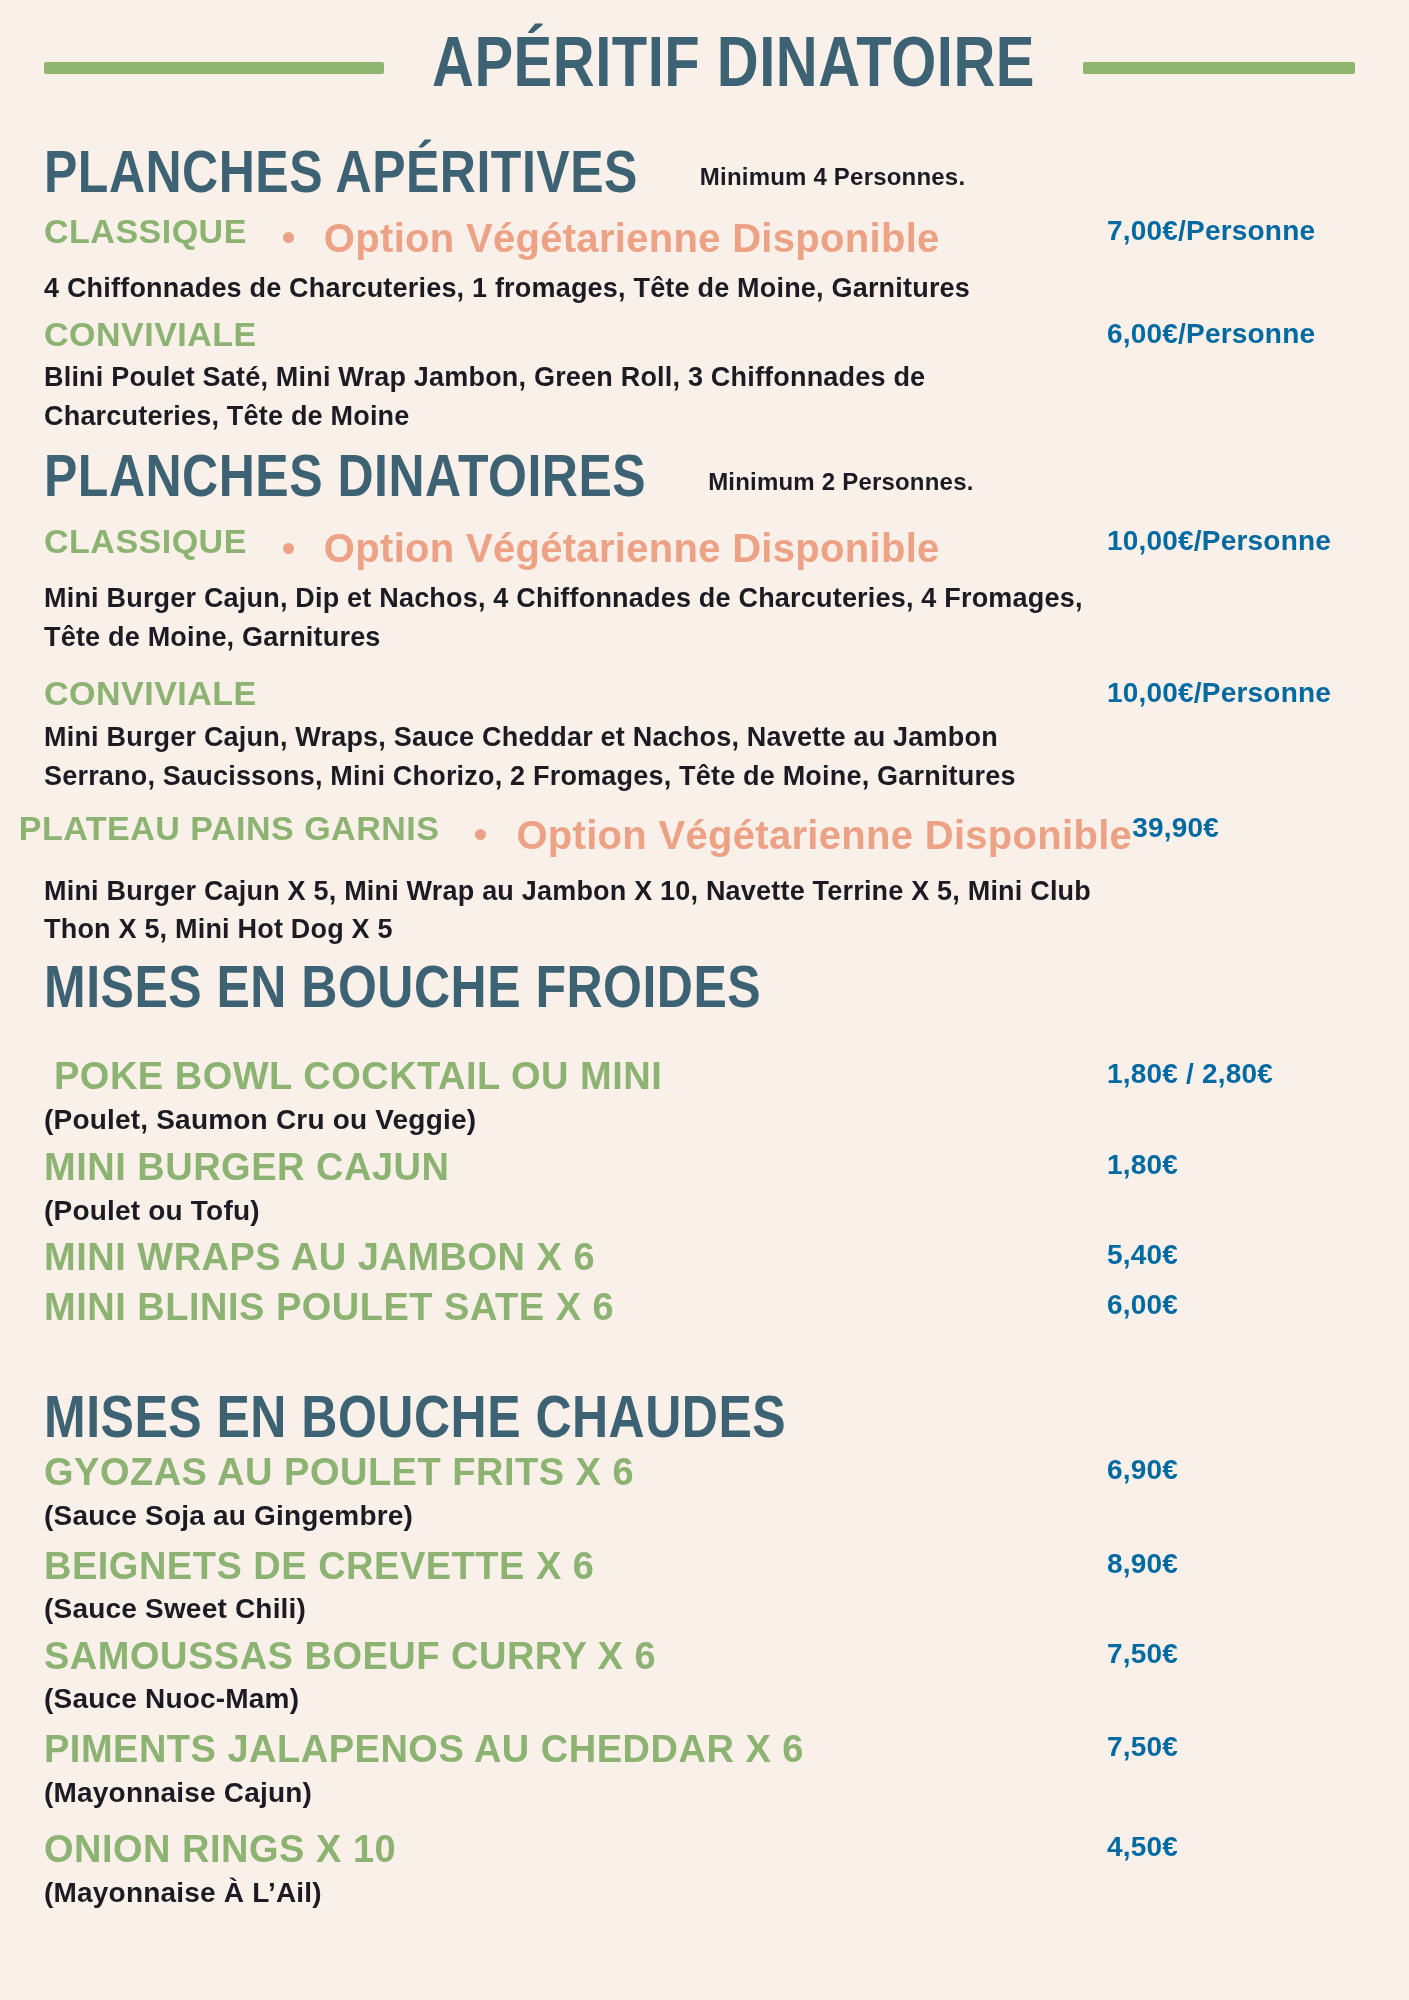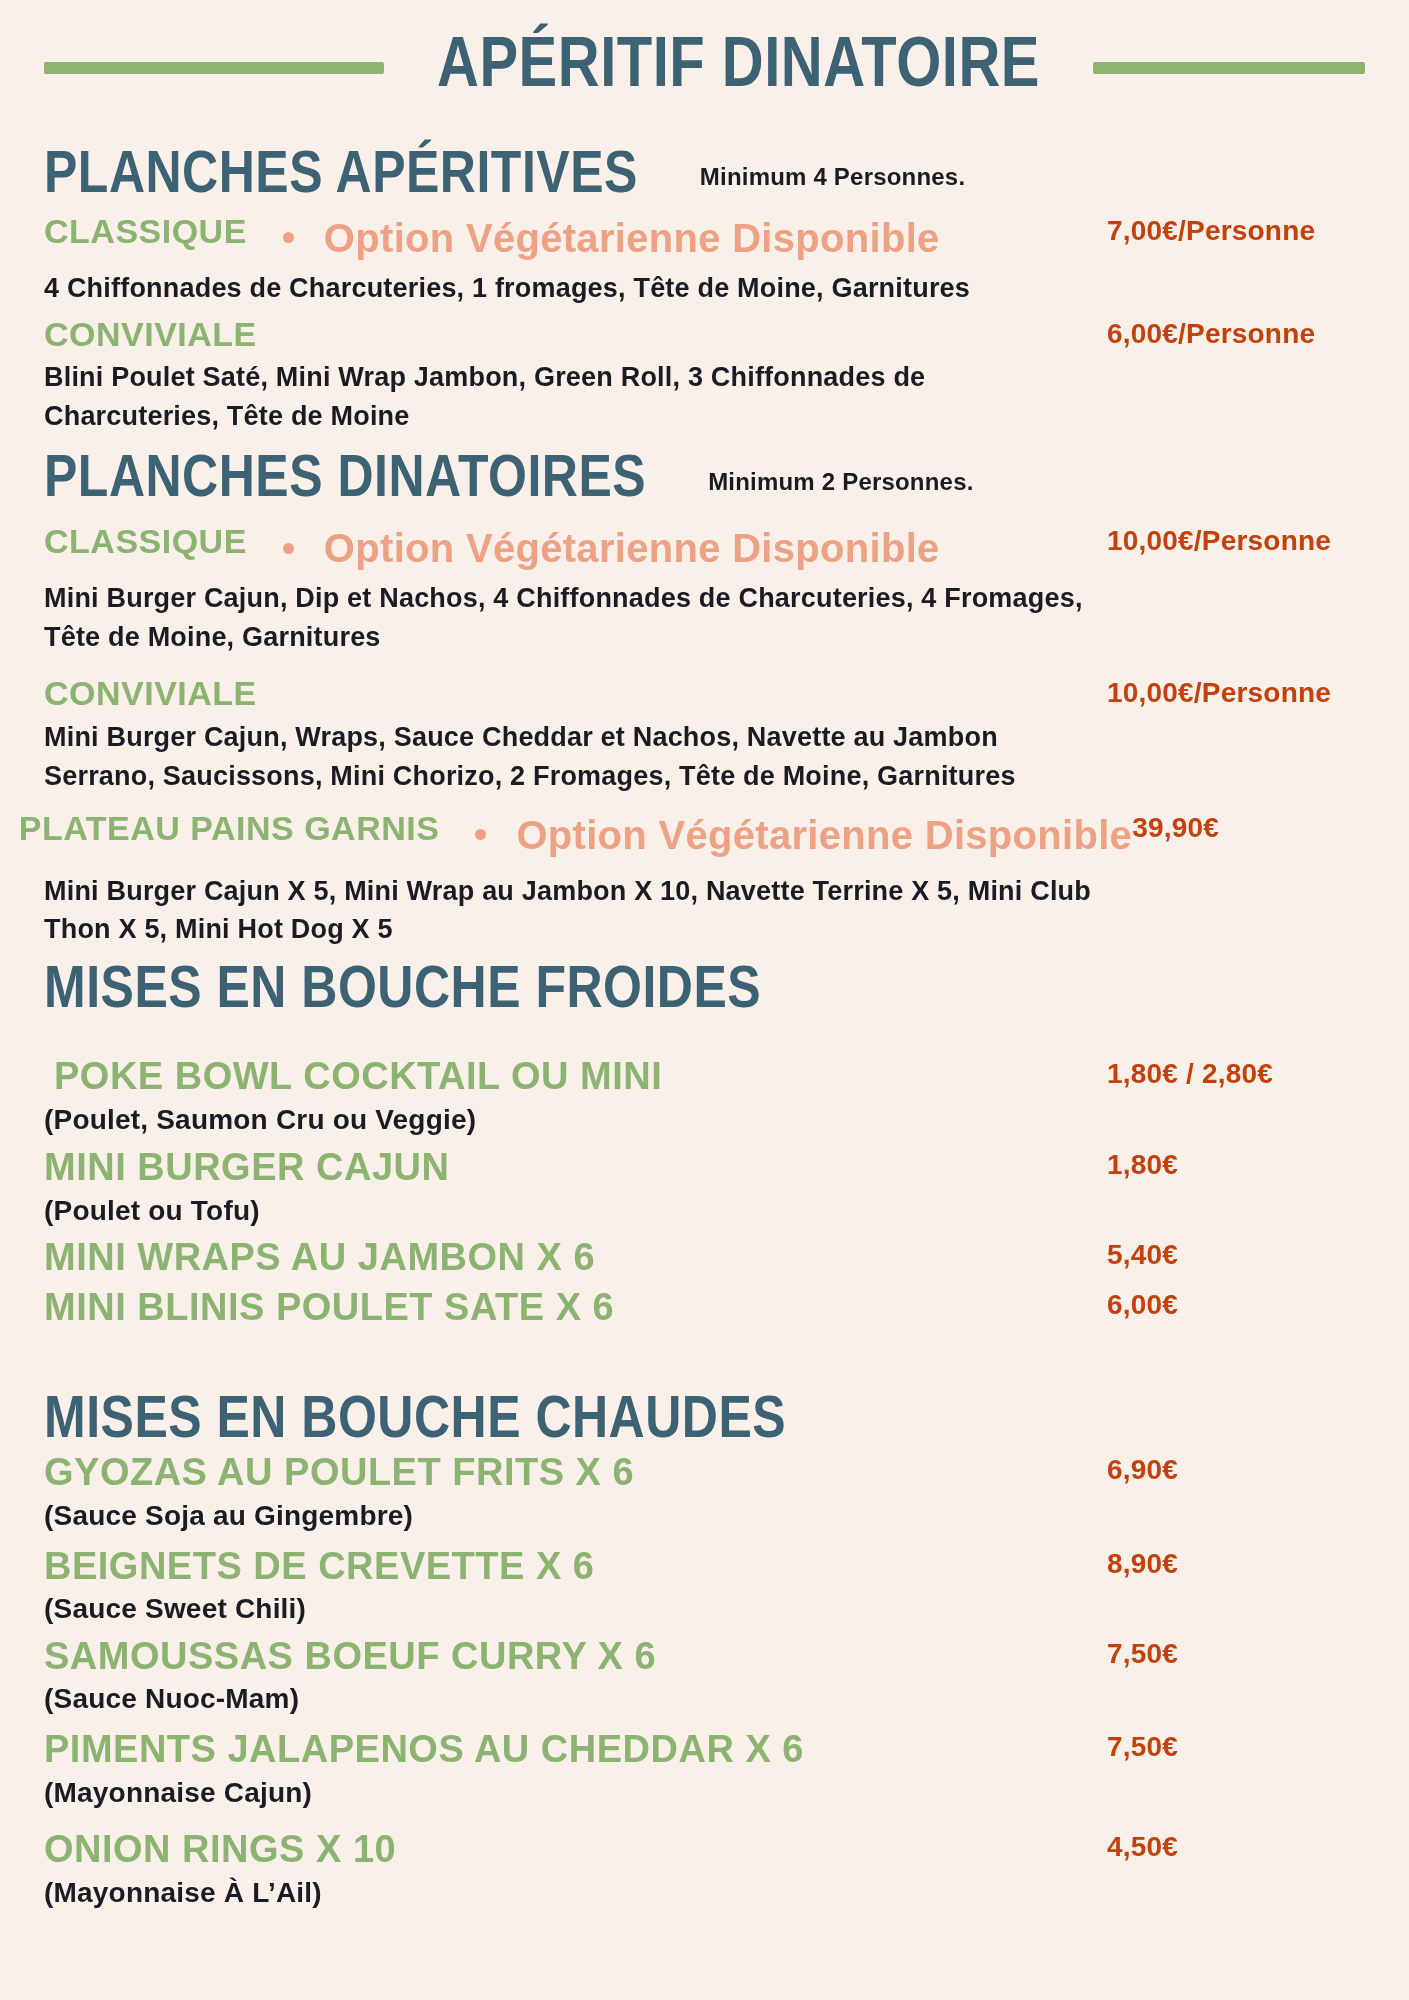--- a/index.html
+++ b/index.html
@@ -5,38 +5,38 @@
   html,body{margin:0;}
   body{
     width:1409px;height:2000px;box-sizing:border-box;
     padding:36px 44px 0 44px;
     background:#f8f0e9;
     font-family:"Liberation Sans",sans-serif;
     color:#1c1b23;
     overflow:hidden;
   }
   
-  .title-row{display:flex;align-items:center;justify-content:space-between;gap:48px;}
+  .title-row{display:flex;align-items:center;justify-content:flex-start;gap:48px;}
   .rule{height:12px;background:#8fb470;border-radius:2px;flex:none;}
   .rule-l{width:340px;}
   .rule-r{width:272px;}
   .script{margin:0;color:#3d6274;font-weight:700;line-height:1.1;letter-spacing:.5px;}
   h1.script{font-size:58px;transform:scaleY(1.2);transform-origin:center bottom;white-space:nowrap;}
   h2.script{font-size:50px;transform:scaleY(1.18);transform-origin:left bottom;white-space:nowrap;}
   
   .sec-head{display:flex;align-items:center;gap:62px;}
   .sec-note{font-size:24px;font-weight:700;letter-spacing:.2px;}
   
   .item-row{display:flex;align-items:flex-start;justify-content:center;}
   .item-name{font-size:34px;line-height:1.2;font-weight:700;color:#8cb371;letter-spacing:.5px;white-space:nowrap;}
   .sec-big .item-name{font-size:38px;}
   .indent{padding-left:10px;}
   .dot{width:11px;height:11px;border-radius:50%;background:#eda286;align-self:center;margin:0 30px 0 36px;flex:none;}
   .veg{font-size:40px;line-height:1.35;font-weight:700;color:#eda286;letter-spacing:.3px;align-self:center;white-space:nowrap;}
-  .price{margin-left:auto;width:258px;flex:none;font-size:28px;line-height:1.2;font-weight:700;color:#c2410c;letter-spacing:.2px;padding-top:3px;}
+  .price{margin-left:auto;width:258px;flex:none;font-size:28px;line-height:1.2;font-weight:700;color:#0369a1;letter-spacing:.2px;padding-top:3px;}
   .desc{margin:0;font-size:27px;font-weight:700;line-height:1.44;max-width:1050px;letter-spacing:.2px;}
   .sub{margin:0;font-size:28px;font-weight:700;line-height:1.4;letter-spacing:.2px;}
   
   .mt0{margin-top:0;}   .mt4{margin-top:4px;}   .mt5{margin-top:5px;}
   .mt6{margin-top:6px;} .mt9{margin-top:9px;}   .mt10{margin-top:10px;}
   .mt12{margin-top:12px;}.mt15{margin-top:15px;}.mt16{margin-top:16px;}
   .mt18{margin-top:18px;}.mt19{margin-top:5px;}.mt34{margin-top:34px;}
   .mt44{}.mt50{margin-top:50px;}.mt64{margin-top:64px;}
 </style>
 </head>

